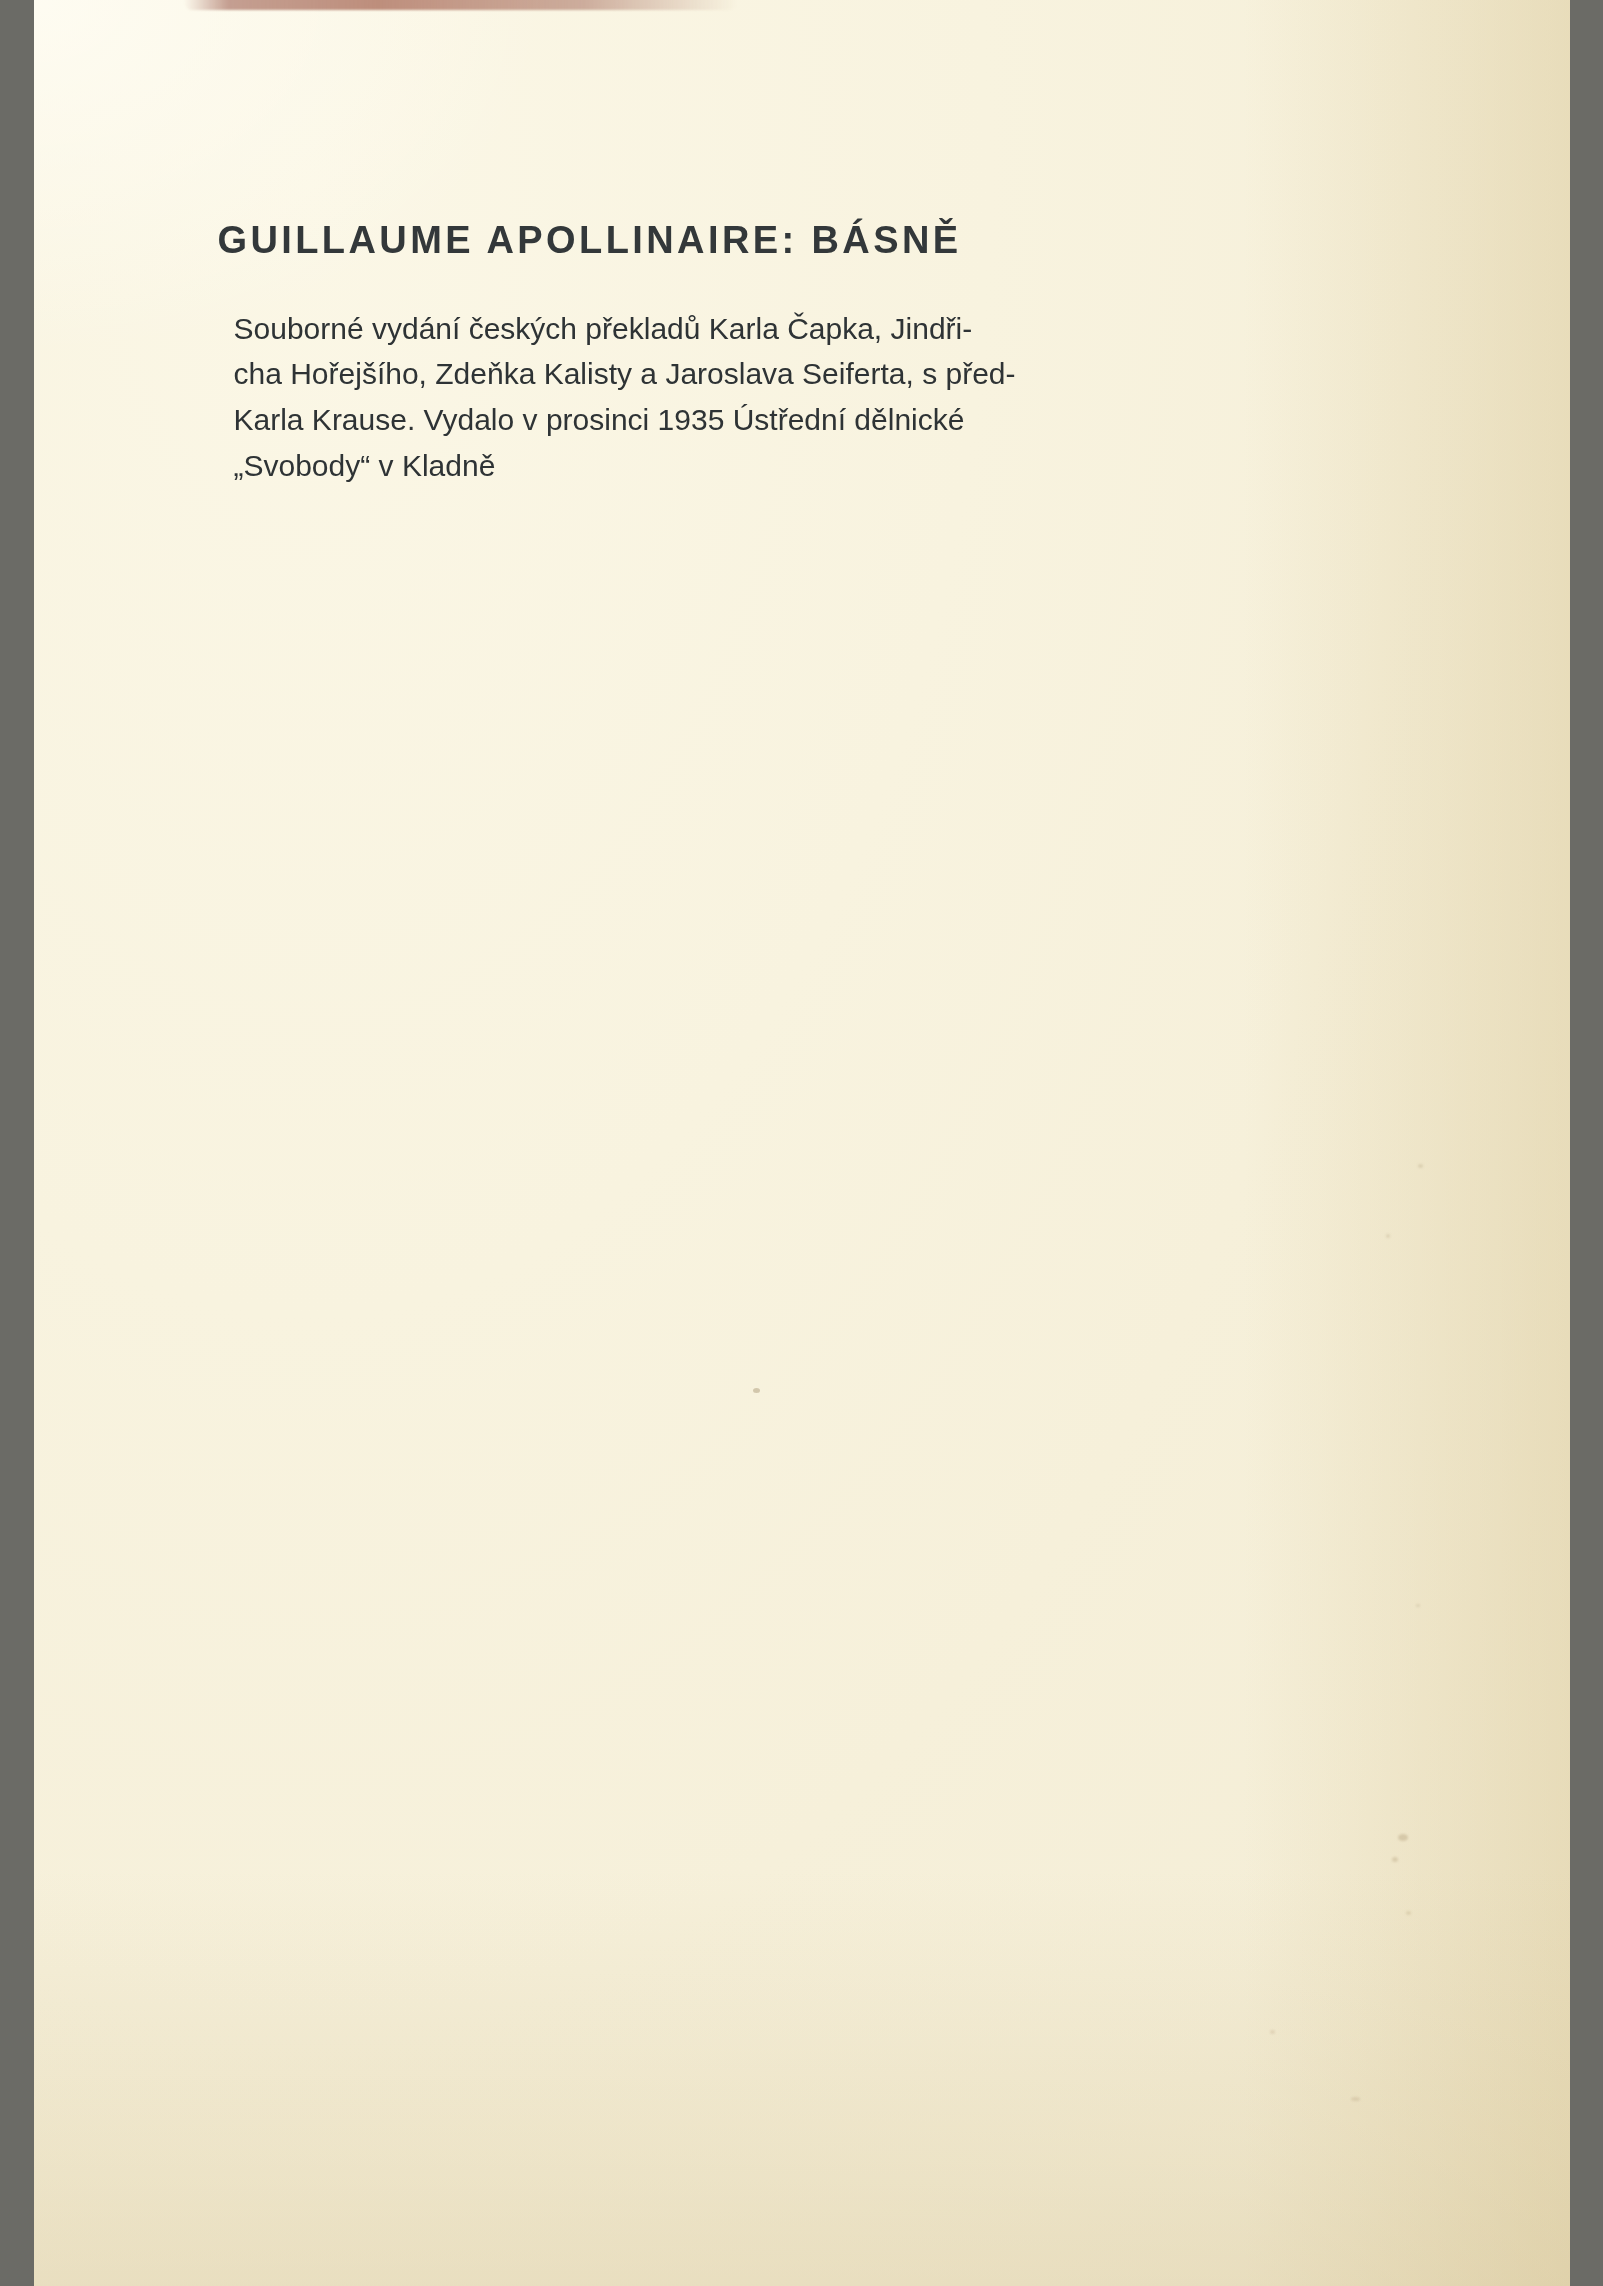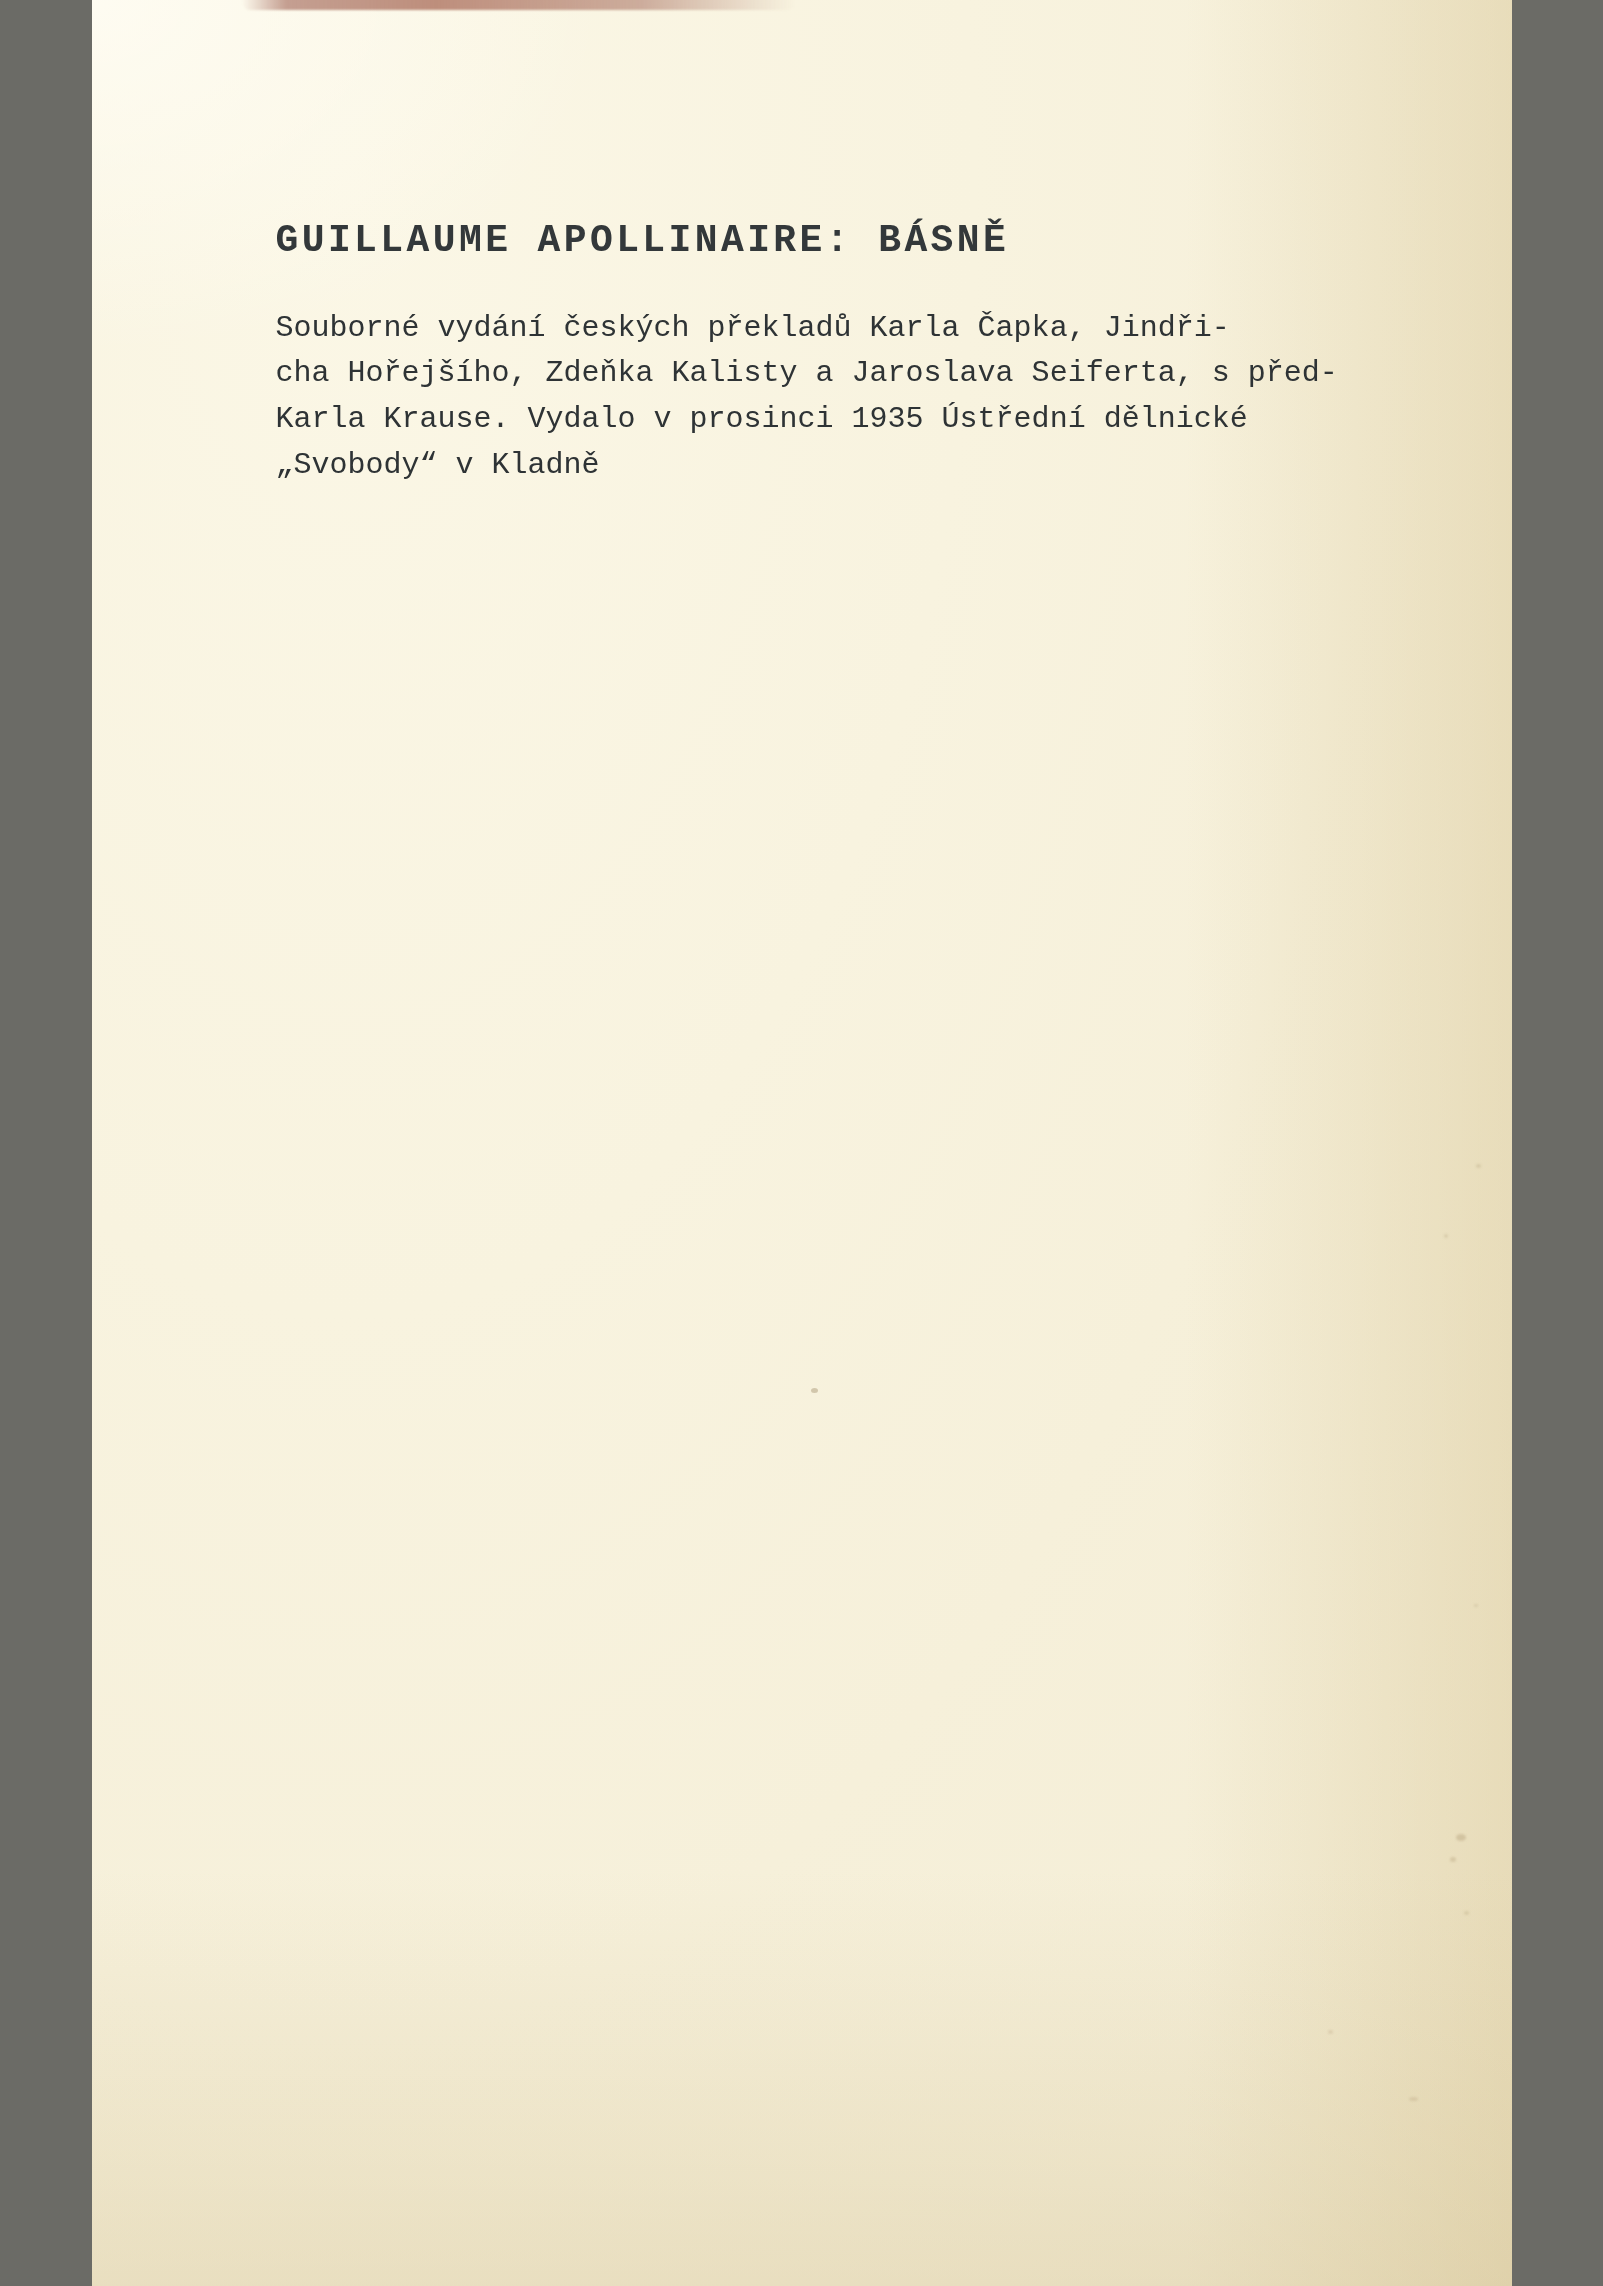--- a/index.html
+++ b/index.html
@@ -4,27 +4,27 @@
 <title>Guillaume Apollinaire: Básně — tiráž</title>
 <style>
   html, body {
     margin: 0;
     padding: 0;
     background: #6b6b66;
   }
 
   .page {
     position: relative;
-    width: 1420px;
+    width: 1536px;
     height: 2287px;
     margin: 0 auto;
     background:
       radial-gradient(ellipse at 18% 8%, #fbf7e6 0%, #f8f3df 38%, #f6f0da 62%, #f3ecd4 100%);
     overflow: hidden;
-    font-family: Liberation Mono, monospace;
+    font-family: Liberation Sans, sans-serif;
     color: #2c2f30;
   }
 
   
   .paper-tint-right {
     position: absolute;
     top: 0; right: 0;
     width: 327px; height: 2287px;
     background: linear-gradient(to left, rgba(216,198,150,0.45), rgba(216,198,150,0.0));
     pointer-events: none;
@@ -92,21 +92,21 @@
     line-height: 1.1;
     color: #33383a;
     margin: 0 0 44px 0;
     white-space: nowrap;
   }
 
   .colophon-body {
     font-size: 30px;
     line-height: 1.52;
     color: #2e3335;
-    margin: 0;
+    margin: 16px;
   }
   .colophon-body .line {
     display: block;
     white-space: nowrap;
   }
   .colophon-body .line.last {
     text-align: left;
     padding-right: 149px;
   }
 </style>

